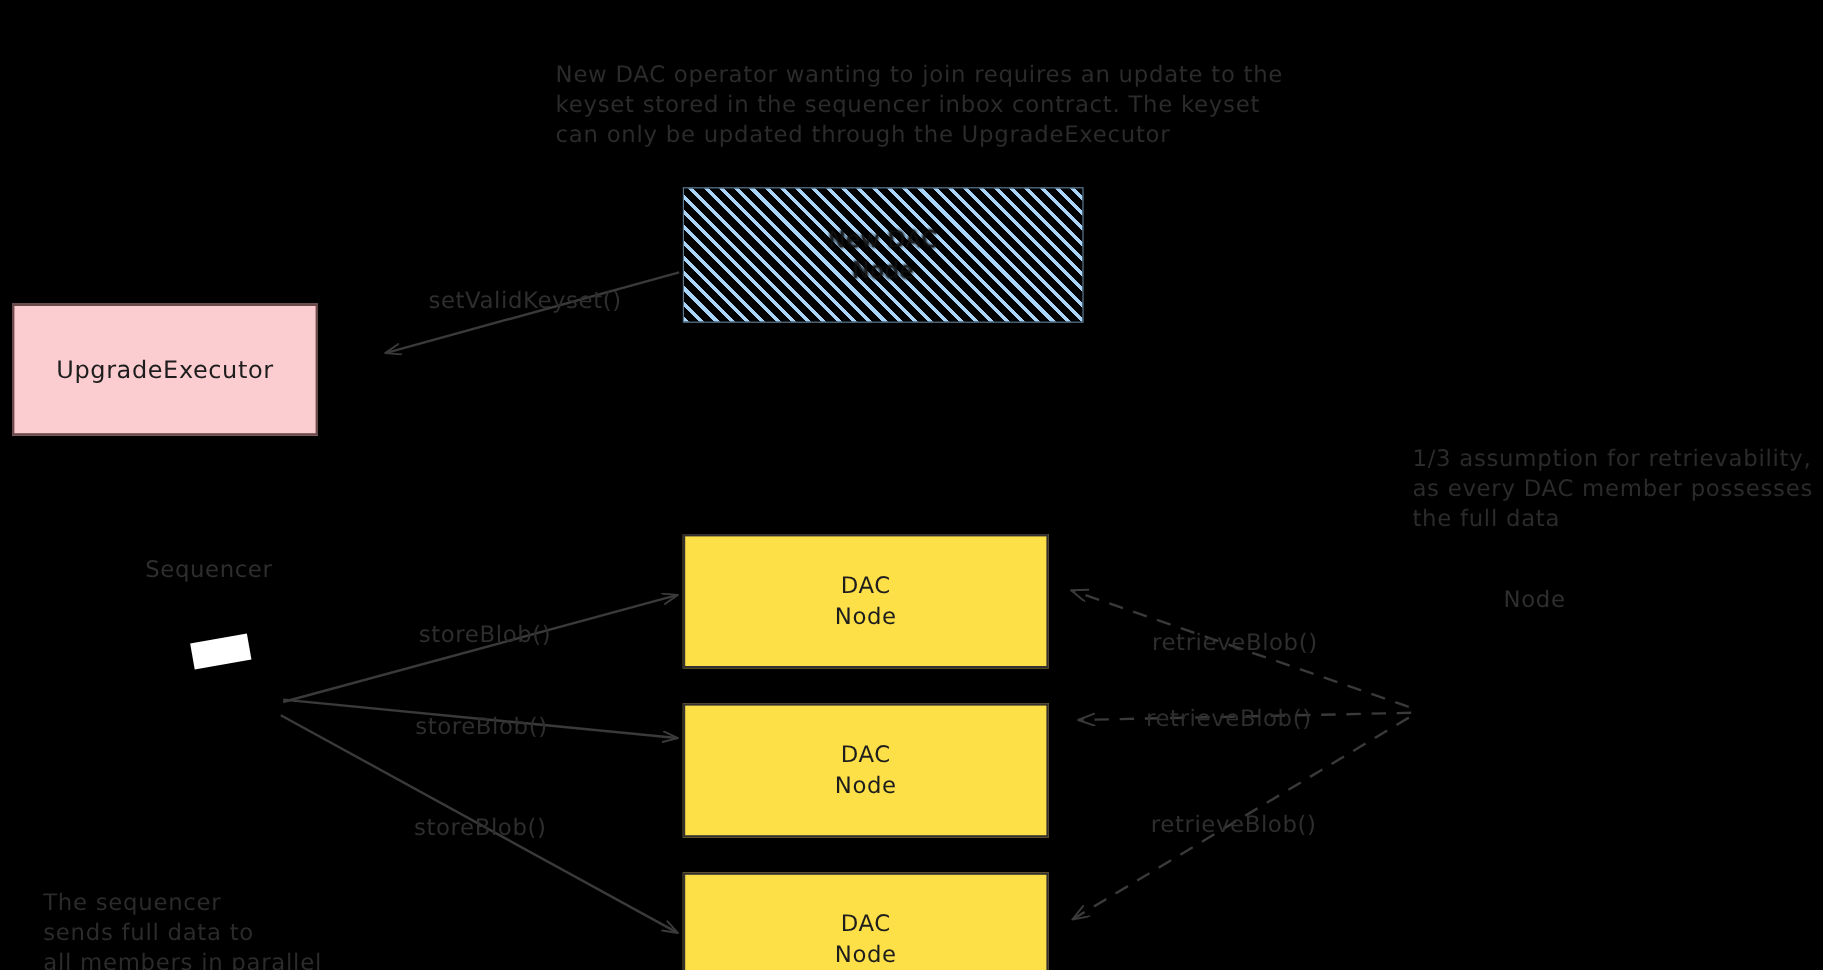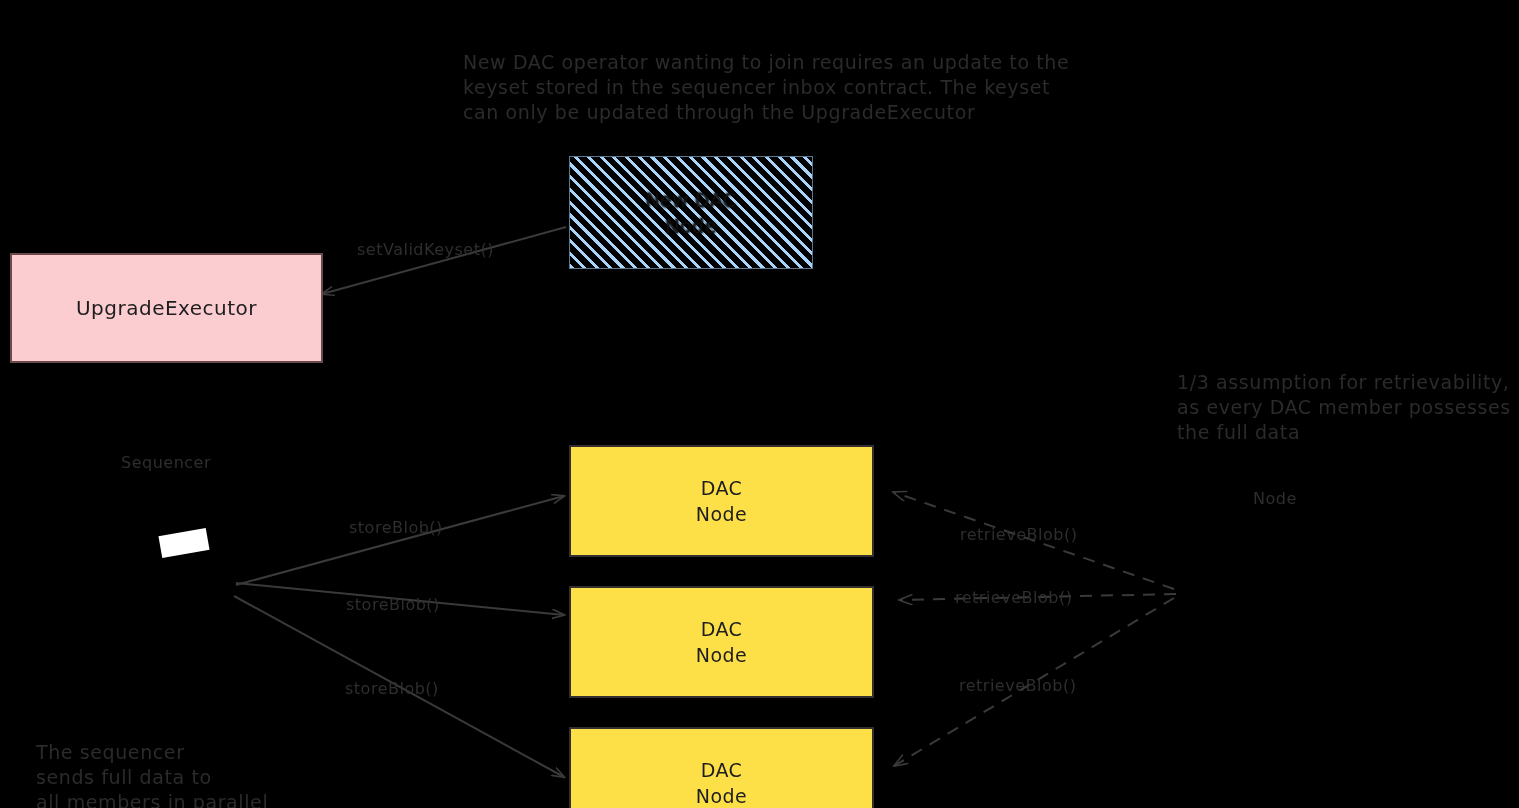--- a/index.html
+++ b/index.html
@@ -21,21 +21,21 @@
     color: #2b2b2b;
     font-size: 19px;
     line-height: 25px;
     letter-spacing: 0.6px;
     white-space: pre-line;
     font-family: "DejaVu Sans", sans-serif;
   }
   .label {
     position: absolute;
     color: #2e2e2e;
-    font-size: 16px;
+    font-size: 19px;
     letter-spacing: 0.5px;
     white-space: nowrap;
     font-family: "DejaVu Sans", sans-serif;
   }
   .node-box {
     position: absolute;
     box-sizing: border-box;
     border: 2px solid #33302f;
     display: flex;
     align-items: center;
@@ -134,45 +134,45 @@
 can only be updated through the UpgradeExecutor</div>
 
   <div class="note" style="left:1177px; top:330px; width:345px;">1/3 assumption for retrievability,
 as every DAC member possesses
 the full data</div>
 
   <div class="note" style="left:36px; top:700px; width:290px;">The sequencer
 sends full data to
 all members in parallel</div>
 
-  <div class="node-box hatch-node" style="left:569px; top:116px; width:244px; height:113px;">
+  <div class="node-box hatch-node" style="left:569px; top:116px; width:334px; height:113px;">
     <div class="node-text">New DAC
 Node</div>
   </div>
 
-  <div class="node-box upgrade-exec" style="left:10px; top:213px; width:313px; height:110px;">
+  <div class="node-box upgrade-exec" style="left:10px; top:213px; width:255px; height:110px;">
     <div class="node-text">UpgradeExecutor</div>
   </div>
 
   <div class="node-box dac-node" style="left:569px; top:405px; width:305px; height:112px;">
     <div class="node-text">DAC
 Node</div>
   </div>
 
   <div class="node-box dac-node" style="left:569px; top:546px; width:305px; height:112px;">
     <div class="node-text">DAC
 Node</div>
   </div>
 
   <div class="node-box dac-node" style="left:569px; top:687px; width:305px; height:112px;">
     <div class="node-text">DAC
 Node</div>
   </div>
 
-  <div class="label" style="left:121px; top:413px;">Sequencer</div>
+  <div class="label" style="left:121px; top:424px;">Sequencer</div>
   <div class="seq-mark" style="left:160px; top:492px; width:48px; height:22px;"></div>
 
   <div class="label" style="left:1253px; top:449px;">Node</div>
 
   <div class="label" style="left:357px; top:200px;">setValidKeyset()</div>
 
   <div class="label" style="left:349px; top:478px;">storeBlob()</div>
 
   <div class="label" style="left:346px; top:555px;">storeBlob()</div>
 

